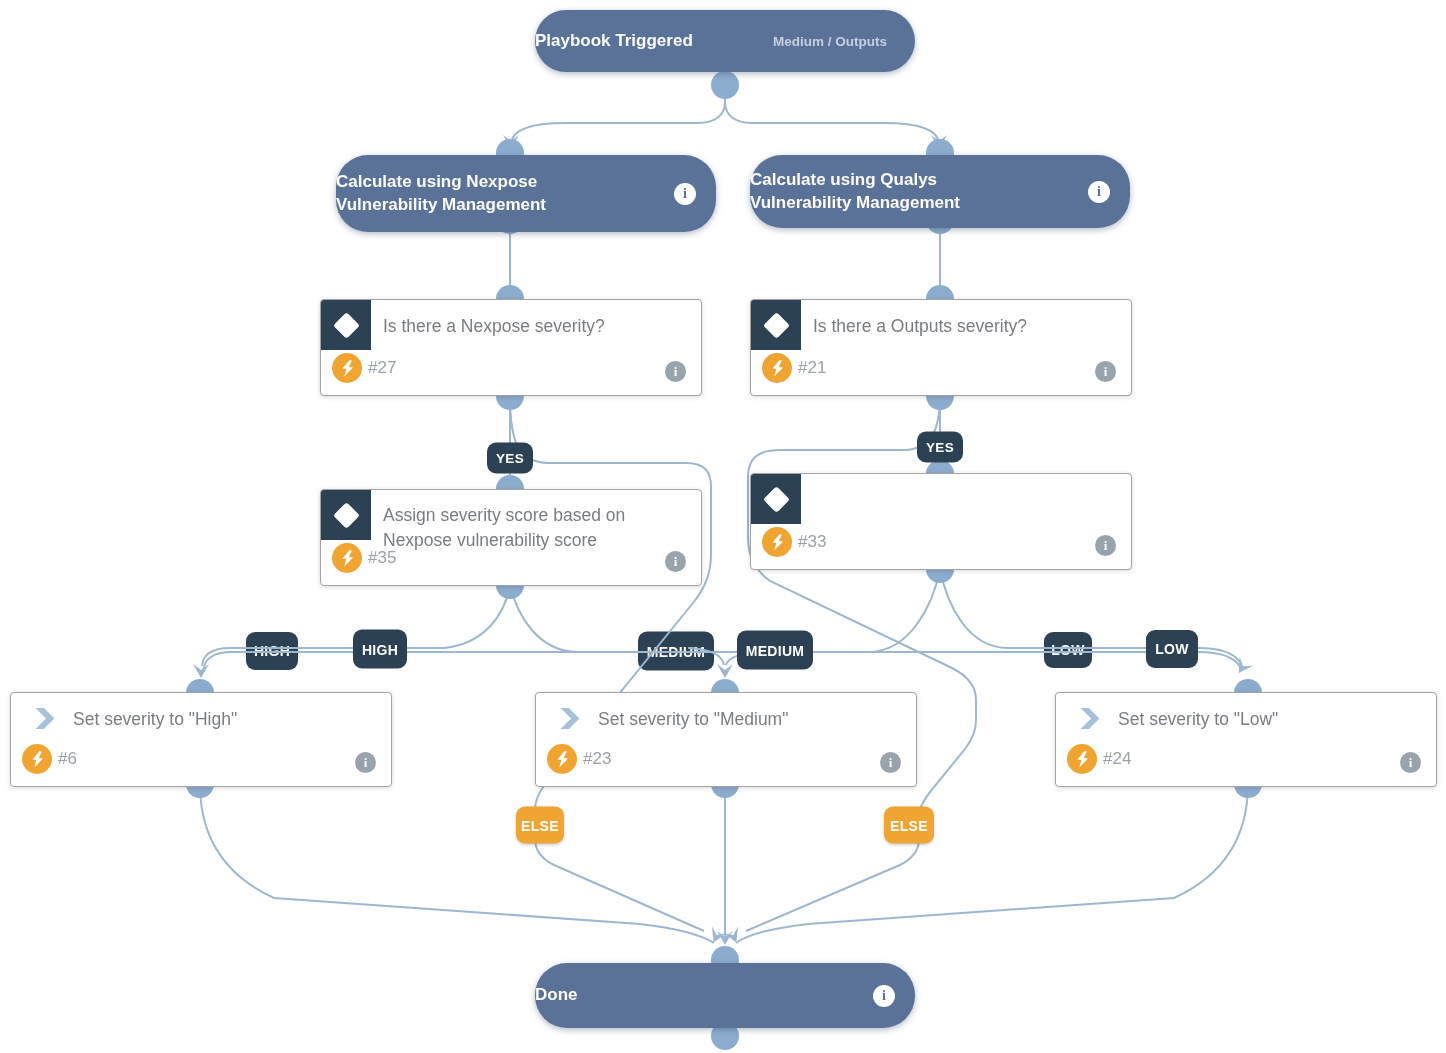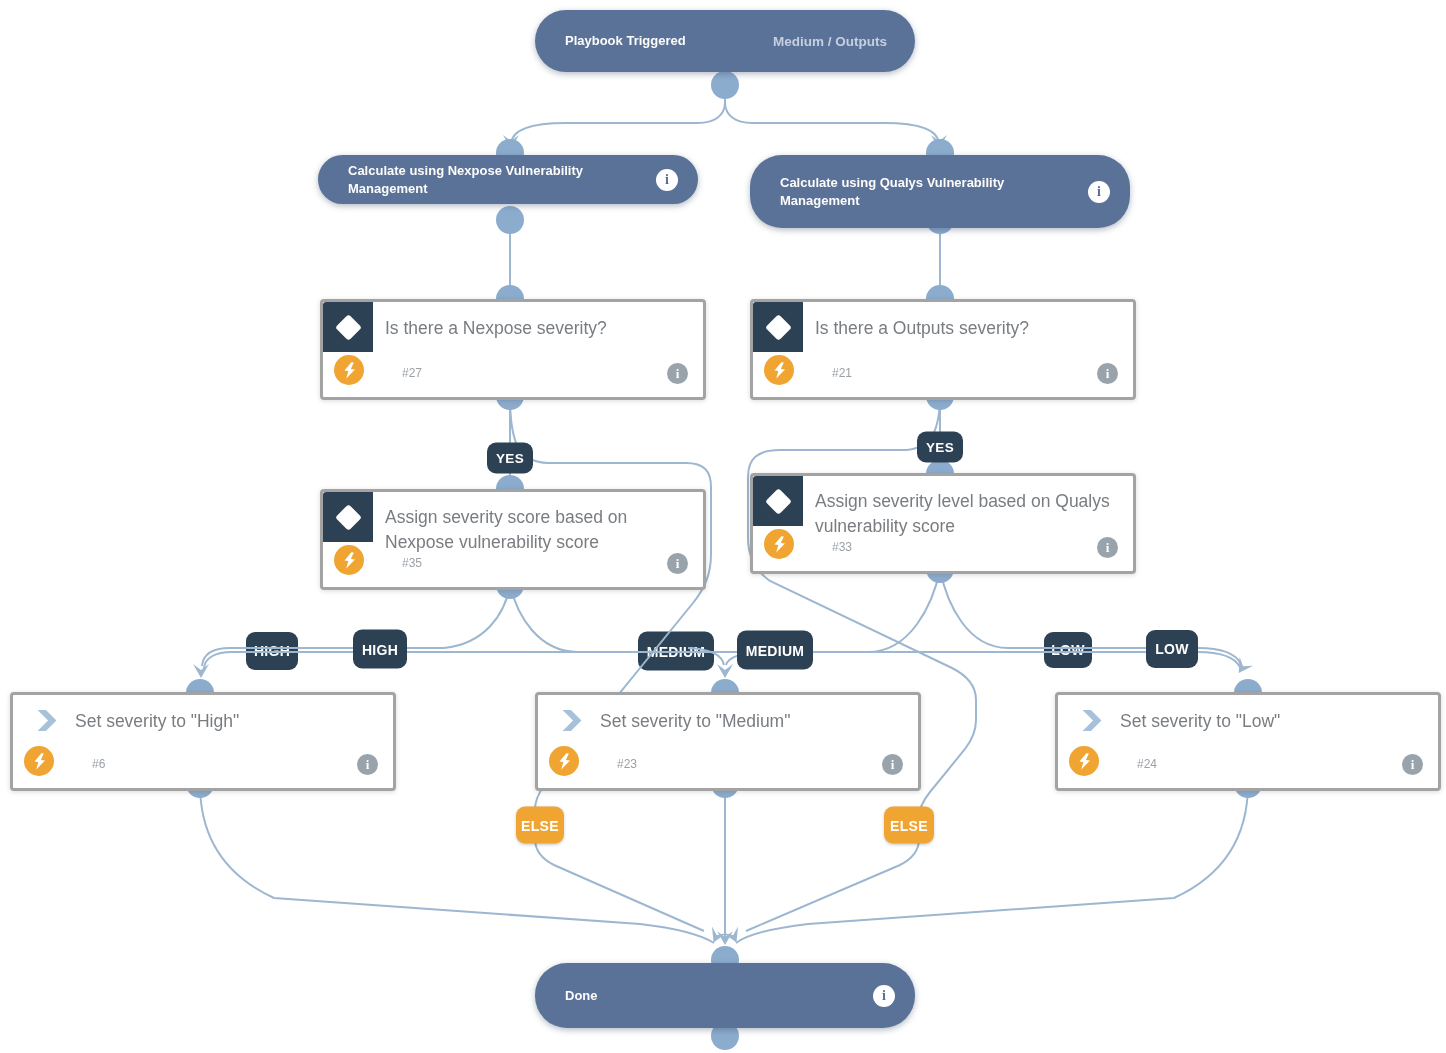--- a/index.html
+++ b/index.html
@@ -15,39 +15,39 @@
   html,body{margin:0;padding:0;background:#ffffff;}
   #canvas{
     position:relative;width:1446px;height:1053px;background:#ffffff;overflow:hidden;
     font-family:"Liberation Sans", sans-serif;
   }
   svg.wires{position:absolute;left:0;top:0;z-index:1;}
   .dot{position:absolute;width:28px;height:28px;border-radius:50%;background:var(--dot);
     transform:translate(-50%,-50%);z-index:2;}
   .pill{position:absolute;background:var(--pill);border-radius:32px;z-index:3;
     box-shadow:0 2px 6px rgba(40,60,90,.35);color:#fdfcfa;display:flex;align-items:center;}
-  .pill .ptitle{padding-left:30px;font-size:13px;font-weight:600;line-height:1.32;max-width:290px;}
+  .pill .ptitle{font-size:17px;font-weight:600;line-height:1.32;max-width:290px;}
   .pill .io{position:absolute;right:28px;top:50%;transform:translateY(-50%);
     font-size:13.5px;font-weight:600;color:#c6cfdf;cursor:pointer;}
   .info-white{position:absolute;right:20px;top:50%;transform:translateY(-50%);
     width:22px;height:22px;border-radius:50%;background:#ffffff;color:var(--pill);
     display:flex;align-items:center;justify-content:center;
     font-family:"Liberation Serif",serif;font-weight:700;font-size:14px;cursor:pointer;}
-  .card{position:absolute;background:#ffffff;border:3px solid #a3a3a3;border-radius:4px;
+  .card{position:absolute;background:#ffffff;border:1px solid #a3a3a3;border-radius:4px;
     box-shadow:0 1px 5px rgba(0,0,0,.15);z-index:3;}
   .icon-square{position:absolute;left:0;top:0;width:50px;height:50px;background:var(--dark);
     border-top-left-radius:3px;display:flex;align-items:center;justify-content:center;}
   .diamond{width:19px;height:19px;background:#ffffff;border-radius:3px;transform:rotate(45deg);}
   .chev{position:absolute;left:23px;top:15px;}
   .ctitle{position:absolute;left:62px;top:13px;font-size:17.5px;color:var(--title);
     line-height:1.42;max-width:305px;}
   .ctitle.single{top:14px;}
   .bolt{position:absolute;left:11px;bottom:12px;width:30px;height:30px;border-radius:50%;
     background:var(--orange);display:flex;align-items:center;justify-content:center;}
-  .tasknum{position:absolute;left:79px;bottom:17px;font-size:12px;color:var(--tasknum);}
+  .tasknum{position:absolute;left:47px;bottom:17px;font-size:17px;color:var(--tasknum);}
   .info-gray{position:absolute;right:15px;bottom:13px;width:21px;height:21px;border-radius:50%;
     background:var(--infogray);color:#ffffff;display:flex;align-items:center;justify-content:center;
     font-family:"Liberation Serif",serif;font-weight:700;font-size:13px;cursor:pointer;}
   .badge{position:absolute;transform:translate(-50%,-50%);display:flex;align-items:center;
     justify-content:center;color:#ffffff;font-weight:700;letter-spacing:.3px;border-radius:9px;}
   .badge.dark{background:var(--dark);z-index:4;}
   .badge.dark.under{z-index:0;}
   .badge.orange{background:var(--orange);z-index:4;box-shadow:0 1px 3px rgba(0,0,0,.2);}
 </style>
 </head>
@@ -121,21 +121,21 @@
   <div class="dot" style="left:725px;top:784px"></div>
   <div class="dot" style="left:1248px;top:784px"></div>
   <div class="dot" style="left:725px;top:960px"></div>
   <div class="dot" style="left:725px;top:1036px"></div>
 
   <div class="pill" style="left:535px;top:10px;width:380px;height:62px">
     <div class="ptitle">Playbook Triggered</div>
     <div class="io">Medium / Outputs</div>
   </div>
 
-  <div class="pill" style="left:318px;top:155px;width:380px;height:49px">
+  <div class="pill" style="left:336px;top:155px;width:380px;height:77px">
     <div class="ptitle" style="max-width:260px">Calculate using Nexpose Vulnerability Management</div>
     <div class="info-white">i</div>
   </div>
 
   <div class="pill" style="left:750px;top:155px;width:380px;height:73px">
     <div class="ptitle" style="max-width:260px">Calculate using Qualys Vulnerability Management</div>
     <div class="info-white">i</div>
   </div>
 
   <div class="card" style="left:320px;top:299px;width:380px;height:95px">
@@ -177,21 +177,20 @@
         </svg>
     </div>
     <div class="tasknum">#35</div>
     <div class="info-gray">i</div>
   </div>
 
   <div class="card" style="left:750px;top:473px;width:380px;height:95px">
     <div class="icon-square">
       <div class="diamond"></div>
     </div>
-    <div class="ctitle">Assign severity level based on Qualys vulnerability score</div>
     <div class="bolt">
       <svg width="17" height="19" viewBox="0 0 24 26">
           <path fill="#fff" transform="rotate(8 12 13)" d="M13 1 L5 14 H10.5 L9 25 L19.5 10.5 H13.5 L16.5 1 Z"></path>
         </svg>
     </div>
     <div class="tasknum">#33</div>
     <div class="info-gray">i</div>
   </div>
 
   <div class="card" style="left:10px;top:692px;width:380px;height:93px">

